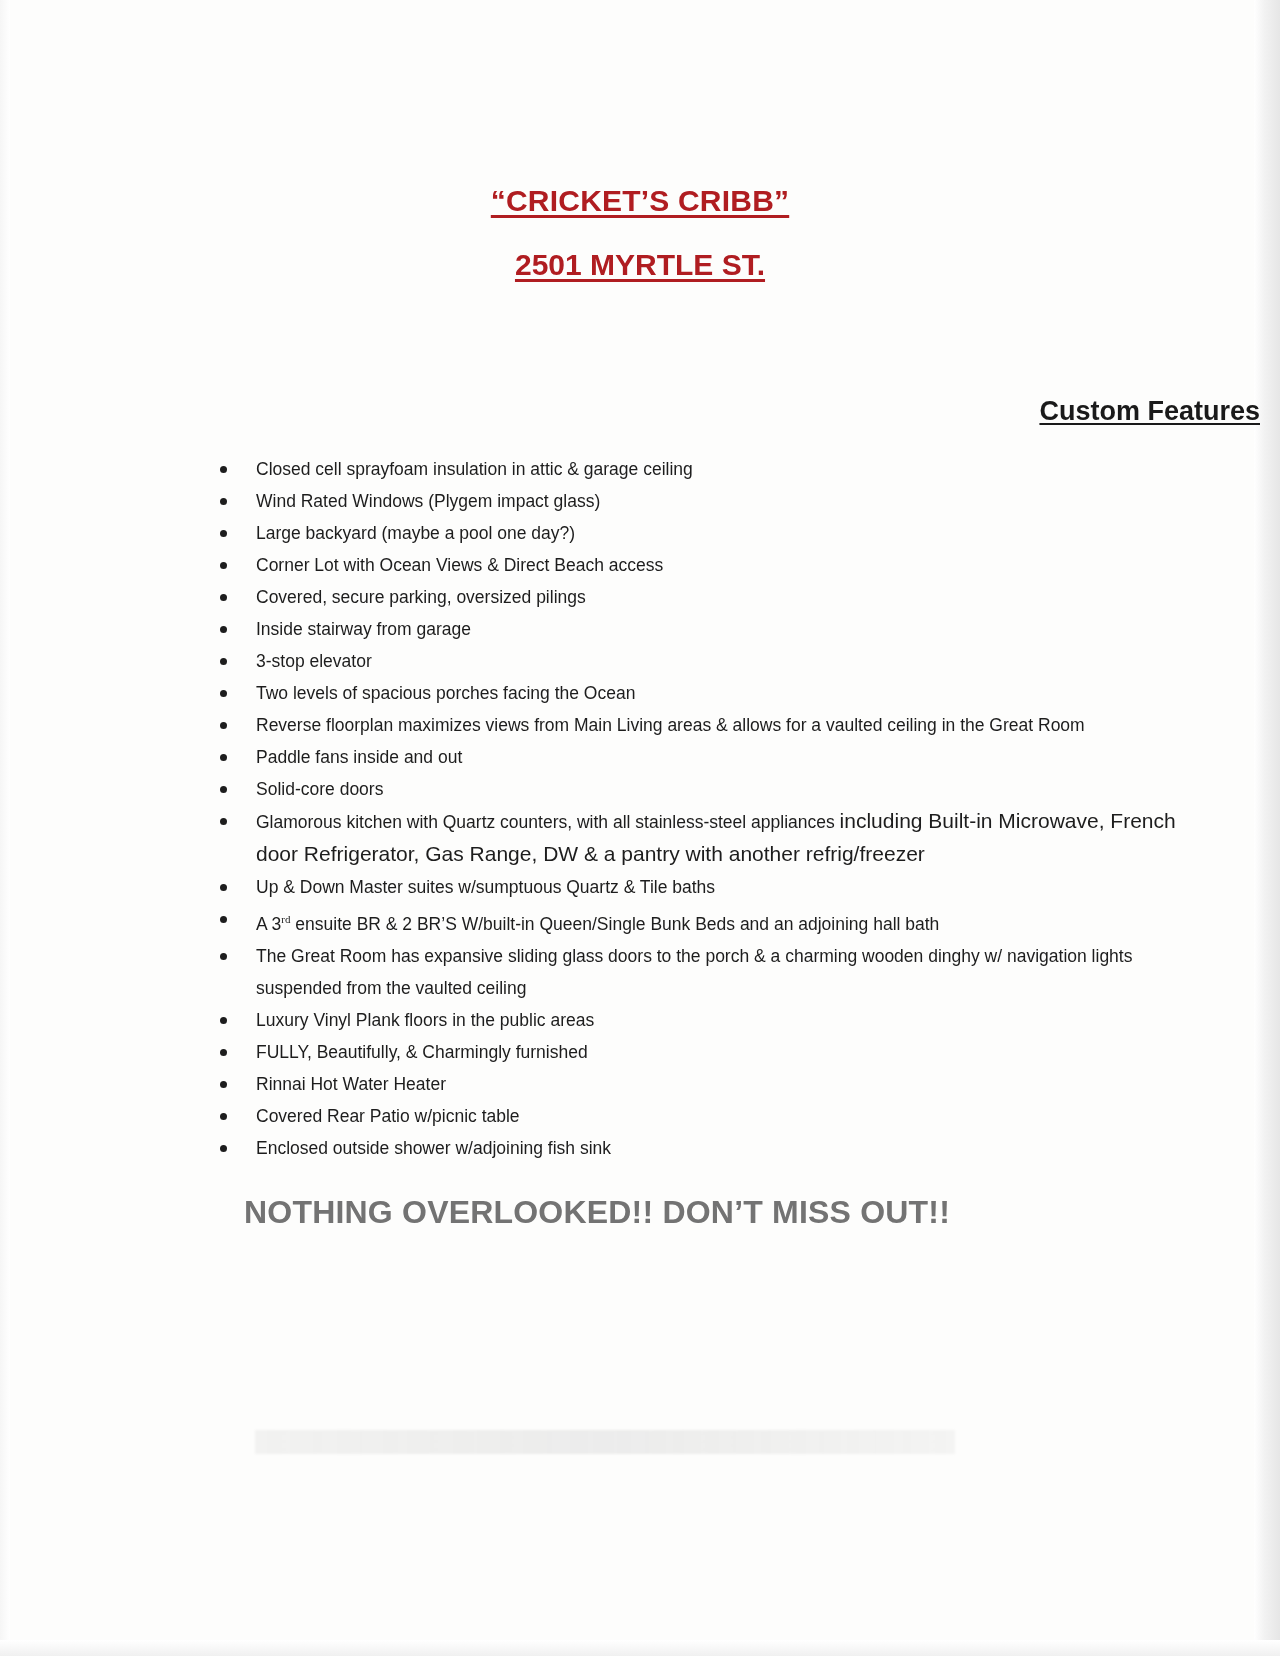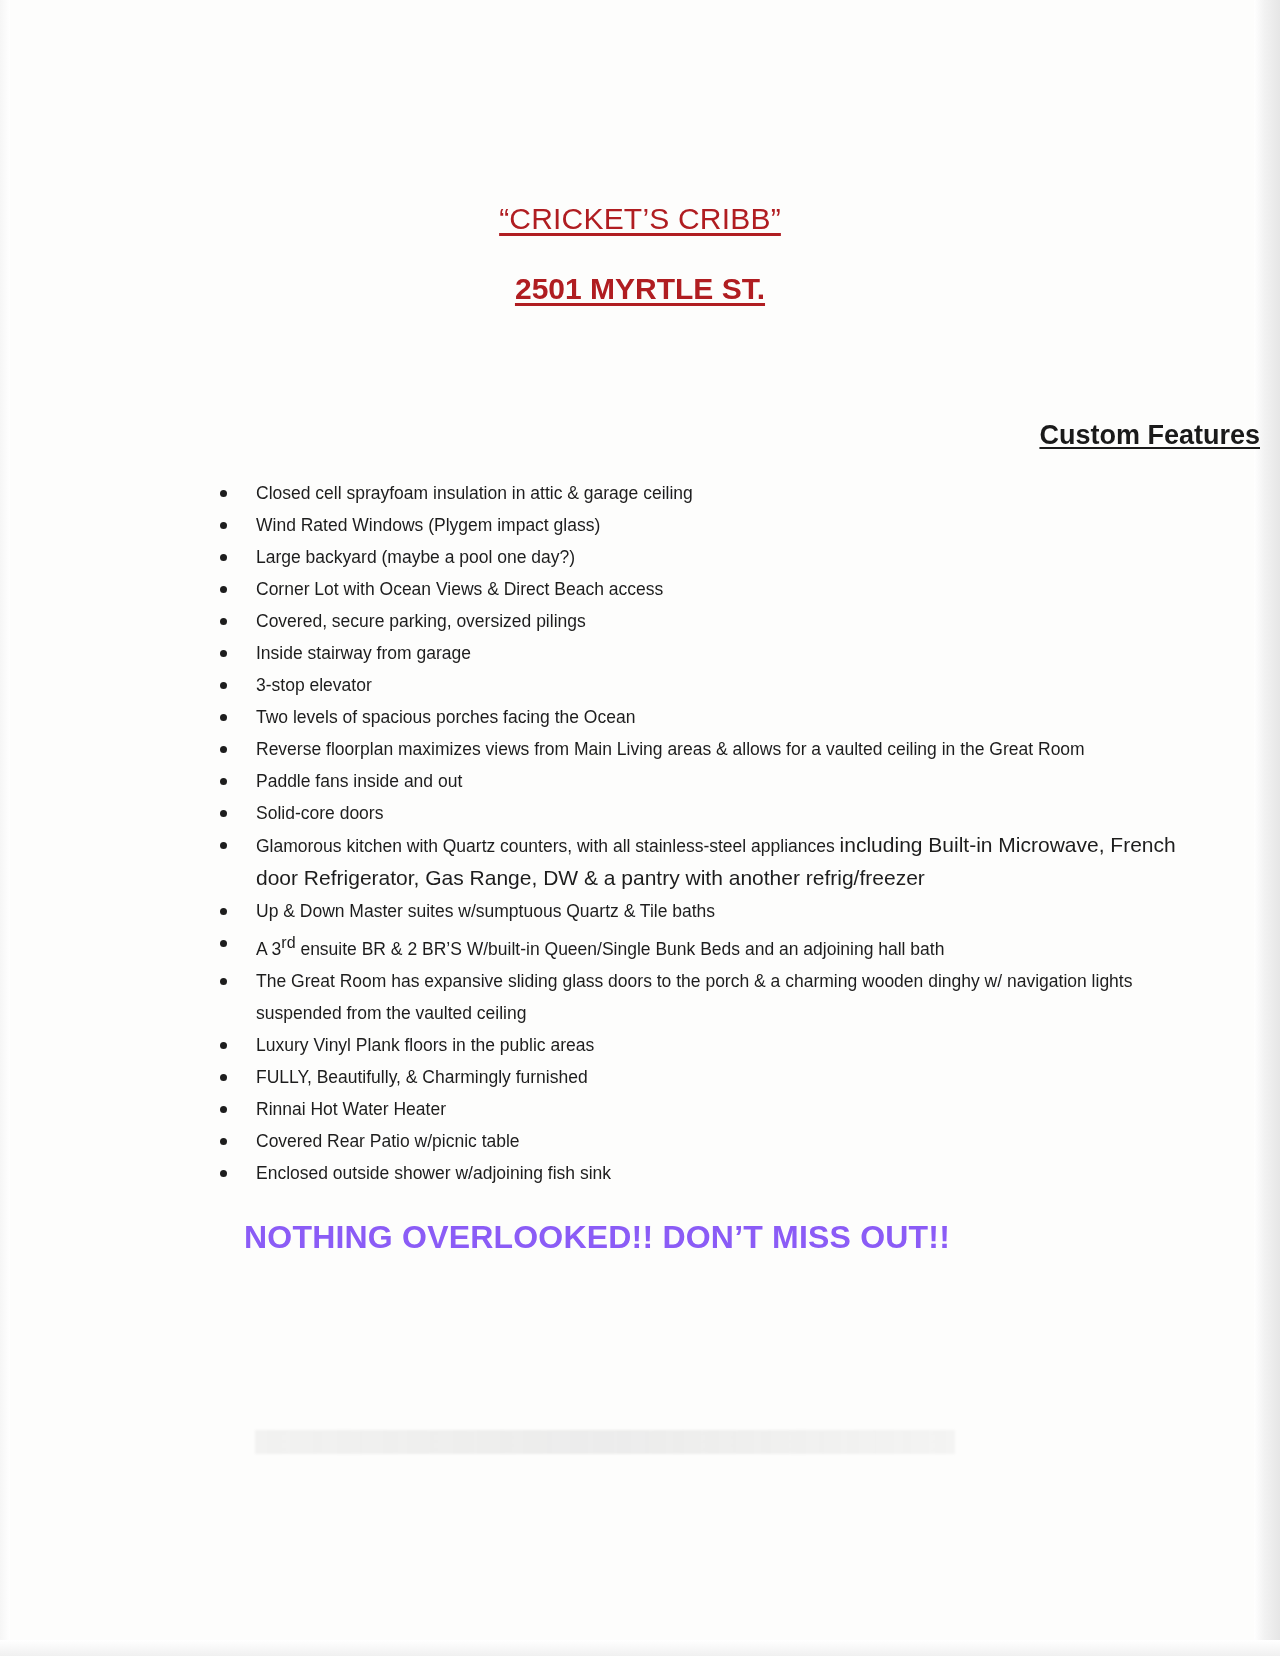--- a/index.html
+++ b/index.html
@@ -56,24 +56,24 @@
     left: 0;
     top: 0;
     width: 1240px;
     padding: 0 20px;
   }
 
   
   .doc-title {
     text-align: center;
     color: #b01d21;
-    font-weight: normal;
+    font-weight: bold;
     font-size: 30px;
     letter-spacing: 0.2px;
-    margin: 18px;
+    margin: 0;
     padding-top: 186px;
     line-height: 1.0;
   }
   .doc-title span.u {
     text-decoration: underline;
     text-underline-offset: 4px;
   }
   .doc-subtitle {
     text-align: center;
     color: #b01d21;
@@ -128,28 +128,29 @@
 
   
   li.two-line { line-height: 30px; }
   li.big-kitchen .big {
     font-size: 21px;
   }
   li.tight {
     padding-top: 0;
   }
   sup.ord {
-    font-size: 16px;
+    font-size: 11px;
     vertical-align: super;
+    font-family: Liberation Serif, serif;
   }
 
   .closing {
     text-align: left;
     padding: 30px 0 0 224px;
-    color: #8b5cf6;
+    color: #737373;
     font-weight: bold;
     font-size: 32px;
     letter-spacing: 0.2px;
   }
 
   
   .ghost {
     position: absolute;
     left: 255px;
     top: 1430px;

